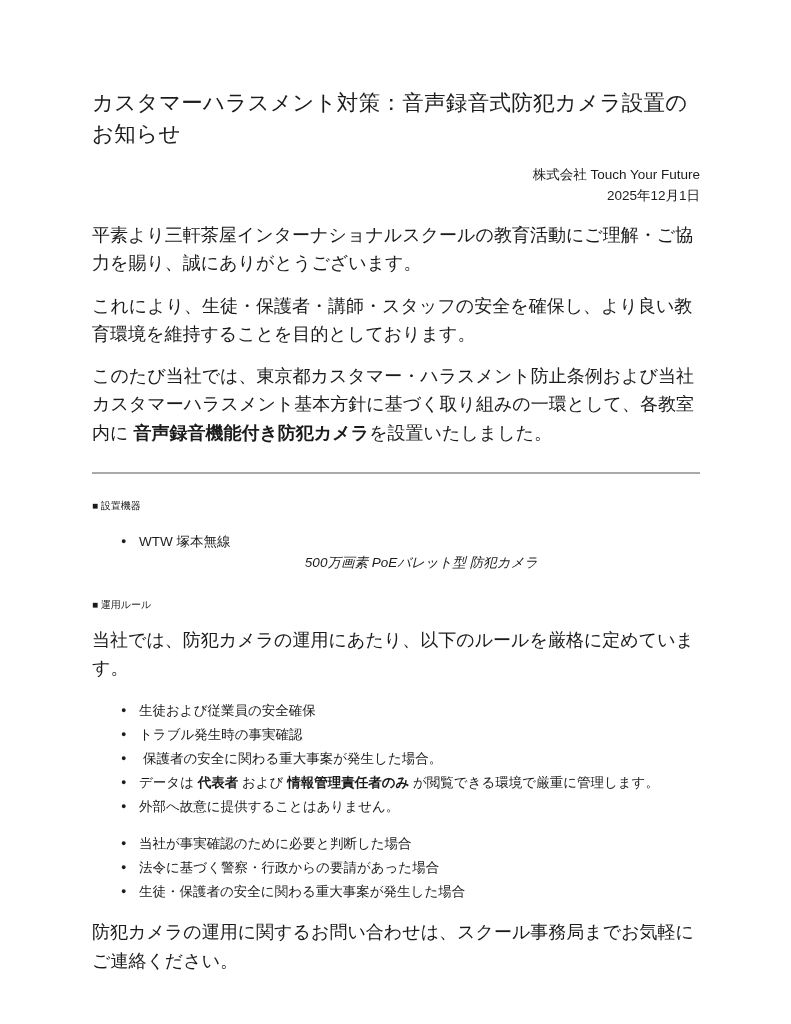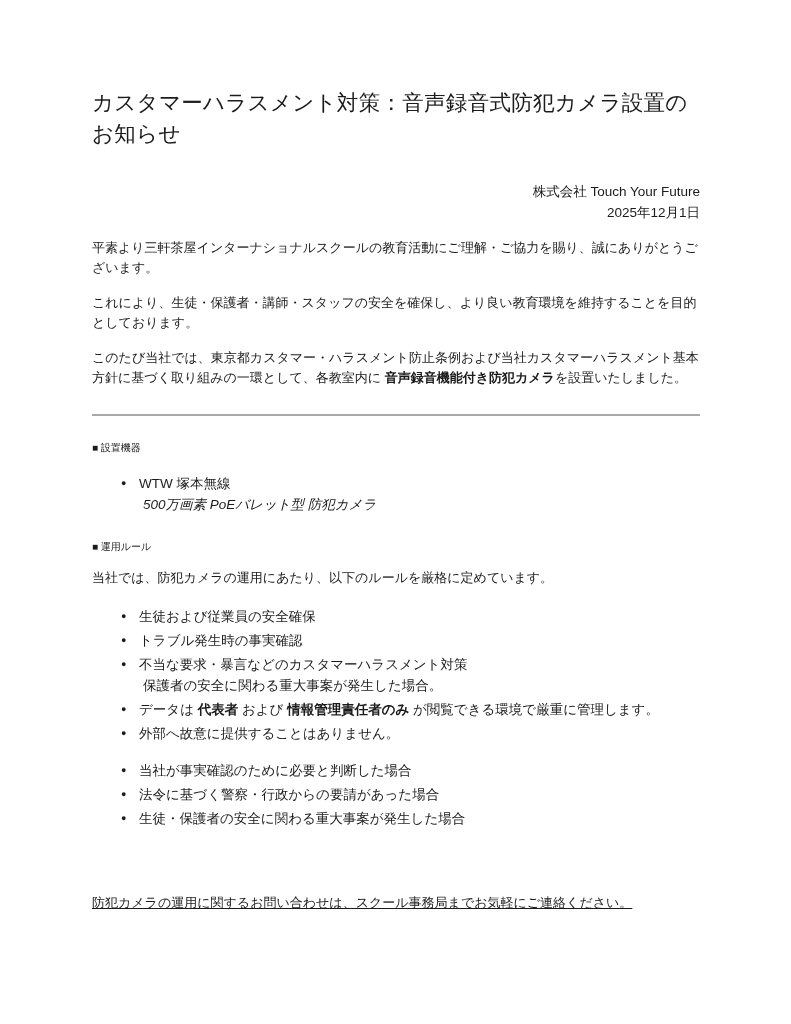--- a/index.html
+++ b/index.html
@@ -18,30 +18,30 @@
   .doc-title {
     font-size: 21.5px;
     line-height: 1.42;
     font-weight: 400;
     letter-spacing: 0.3px;
   }
   .byline {
     text-align: right;
     font-size: 13.5px;
     line-height: 1.52;
-    margin-top: 33px;
+    margin-top: 16px;
   }
   .para {
-    font-size: 13px;
+    font-size: 18px;
     line-height: 1.57;
     margin-top: 14px;
   }
   .para.first-body { margin-top: 15px; }
   .bold { font-weight: 700; }
-  .italic { font-style: italic; }
+  .italic { font-style: italic; text-align: center; }
   .divider {
     border: none;
     border-top: 2px solid #a9a9a9;
     margin: 25px 0 0 0;
   }
   .section-heading {
     font-size: 10px;
     font-weight: 400;
     margin-top: 25px;
   }
@@ -56,21 +56,21 @@
     margin-top: 3px;
   }
   .marker {
     flex: 0 0 18px;
     width: 18px;
     font-size: 9px;
     line-height: 21px;
   }
   .li-text { flex: 1 1 auto; }
   .note { padding-left: 4px; }
-  .closing { margin-top: 64px; text-decoration: underline; }
+  .closing { margin-top: 16px; }
 </style>
 </head>
 <body>
 
 <div class="page">
 
   <h1 class="doc-title">カスタマーハラスメント対策：音声録音式防犯カメラ設置のお知らせ</h1>
 
   <div class="byline">
     <div>株式会社 Touch Your Future</div>
@@ -106,21 +106,20 @@
       <span class="marker">●</span>
       <span class="li-text">生徒および従業員の安全確保</span>
     </li>
     <li class="bitem">
       <span class="marker">●</span>
       <span class="li-text">トラブル発生時の事実確認</span>
     </li>
     <li class="bitem">
       <span class="marker">●</span>
       <span class="li-text">
-        <div>不当な要求・暴言などのカスタマーハラスメント対策</div>
         <div class="note">保護者の安全に関わる重大事案が発生した場合。</div>
       </span>
     </li>
     <li class="bitem">
       <span class="marker">●</span>
       <span class="li-text"><span>データは </span><span class="bold">代表者</span><span> および </span><span class="bold">情報管理責任者のみ</span><span> が閲覧できる環境で厳重に管理します。</span></span>
     </li>
     <li class="bitem">
       <span class="marker">●</span>
       <span class="li-text">外部へ故意に提供することはありません。</span>

